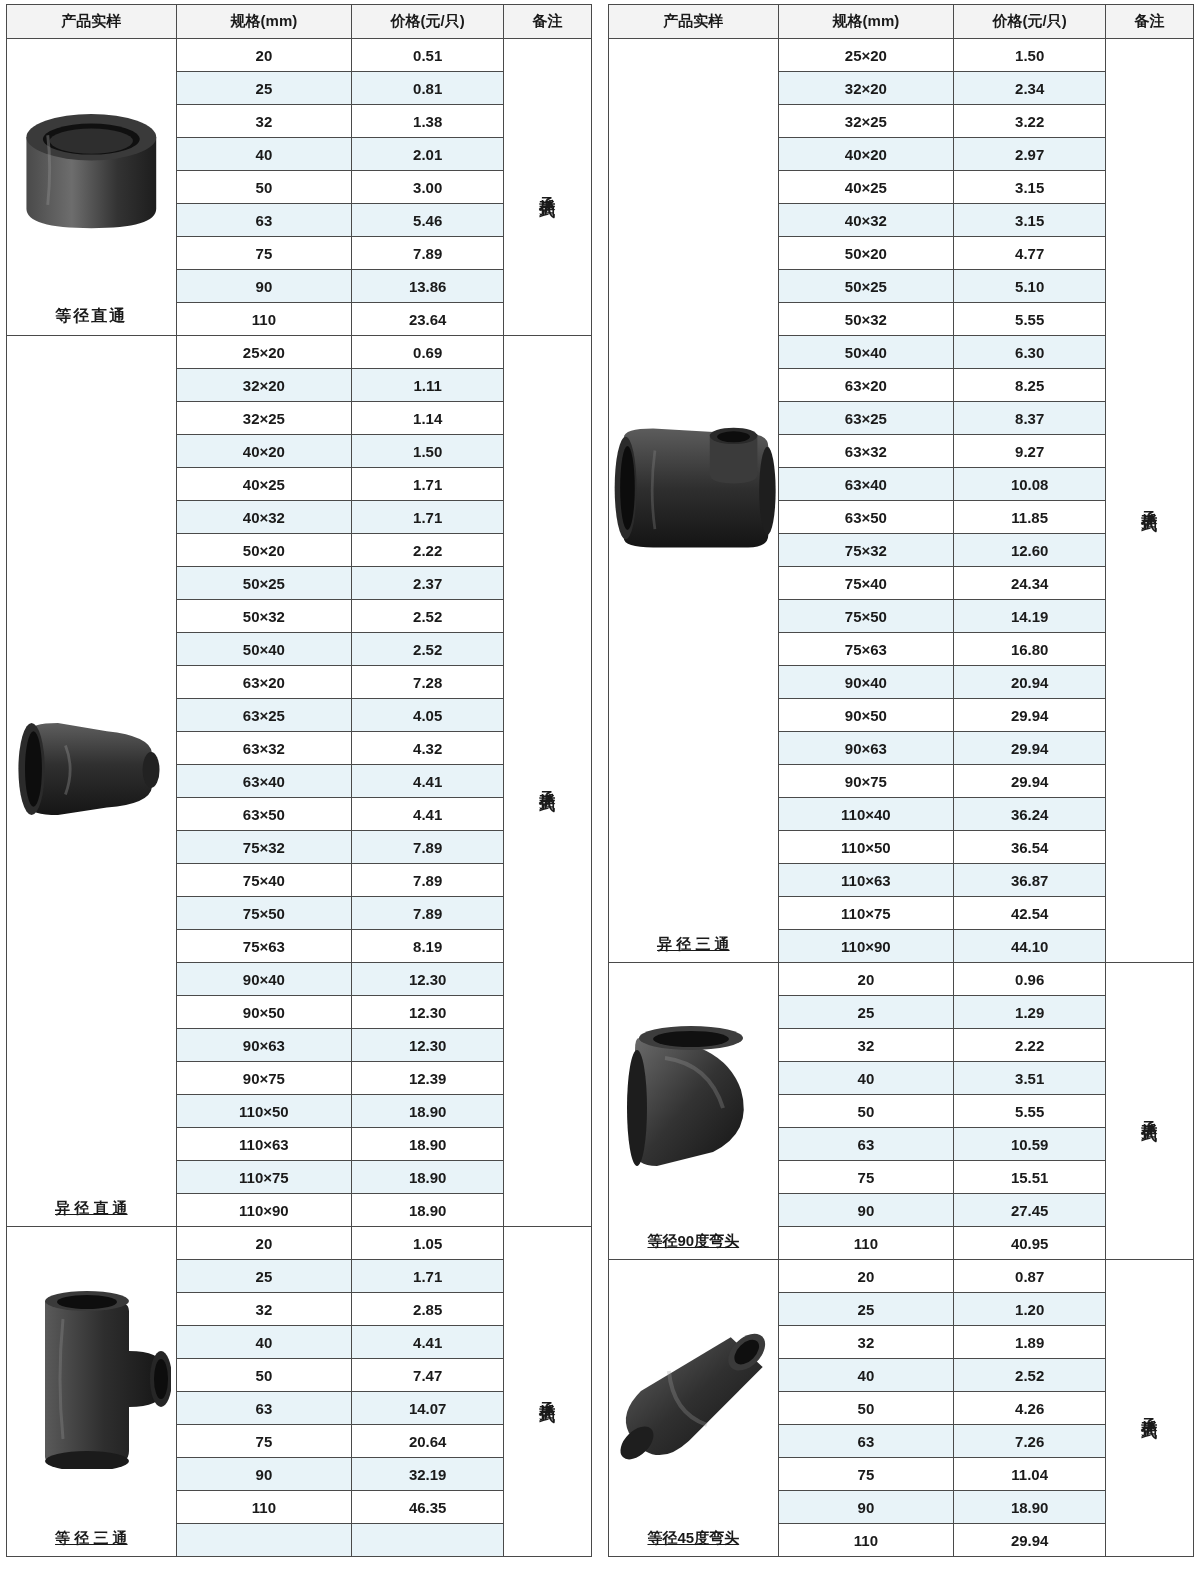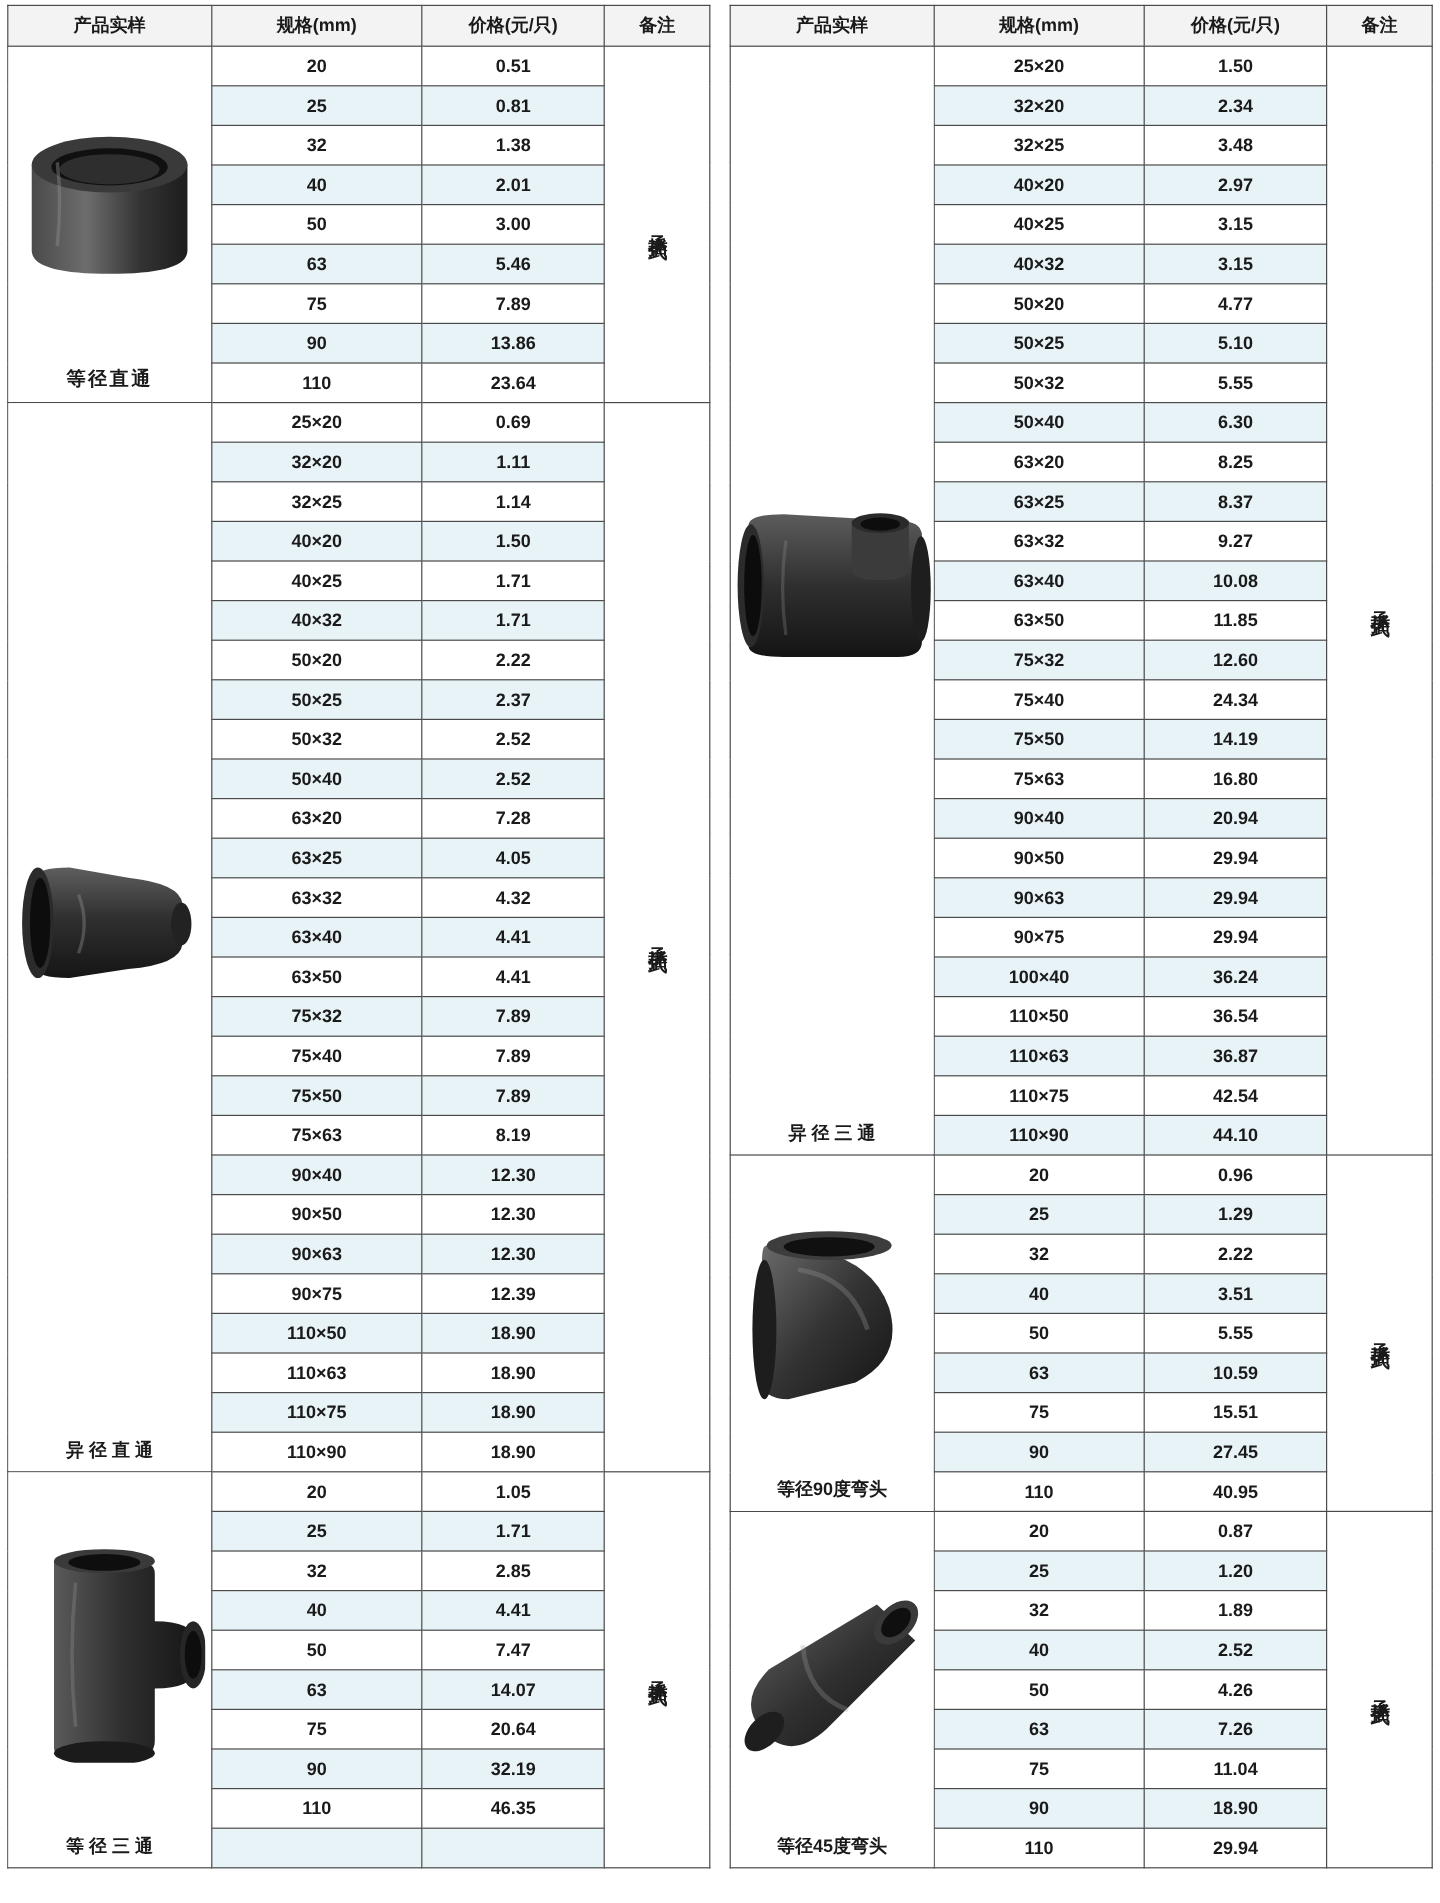--- a/index.html
+++ b/index.html
@@ -79,21 +79,21 @@
     justify-content: center;
     width: 100%;
   }
   .prod-label {
     font-size: 16px;
     font-weight: bold;
     letter-spacing: 2px;
     padding-top: 4px;
     white-space: nowrap;
   }
-  .prod-label.tight { letter-spacing: 0px; font-size: 15px; }
+  .prod-label.tight { letter-spacing: 0px; font-size: 15px; text-decoration: underline; }
 
   td.note-cell {
     font-size: 16px;
     font-weight: bold;
     letter-spacing: 1px;
     line-height: 1.45;
     background: #ffffff;
   }
   .note-vert {
     writing-mode: vertical-rl;
@@ -430,21 +430,21 @@
             <td class="plain">25×20</td>
             <td class="plain">1.50</td>
             <td class="note-cell" rowspan="28"><span class="note-vert">承插式</span></td>
           </tr>
           <tr>
             <td class="shade">32×20</td>
             <td class="shade">2.34</td>
           </tr>
           <tr>
             <td class="plain">32×25</td>
-            <td class="plain">3.48</td>
+            <td class="plain">3.22</td>
           </tr>
           <tr>
             <td class="shade">40×20</td>
             <td class="shade">2.97</td>
           </tr>
           <tr>
             <td class="plain">40×25</td>
             <td class="plain">3.15</td>
           </tr>
           <tr>
@@ -513,21 +513,21 @@
           </tr>
           <tr>
             <td class="shade">90×63</td>
             <td class="shade">29.94</td>
           </tr>
           <tr>
             <td class="plain">90×75</td>
             <td class="plain">29.94</td>
           </tr>
           <tr>
-            <td class="shade">100×40</td>
+            <td class="shade">110×40</td>
             <td class="shade">36.24</td>
           </tr>
           <tr>
             <td class="plain">110×50</td>
             <td class="plain">36.54</td>
           </tr>
           <tr>
             <td class="shade">110×63</td>
             <td class="shade">36.87</td>
           </tr>

